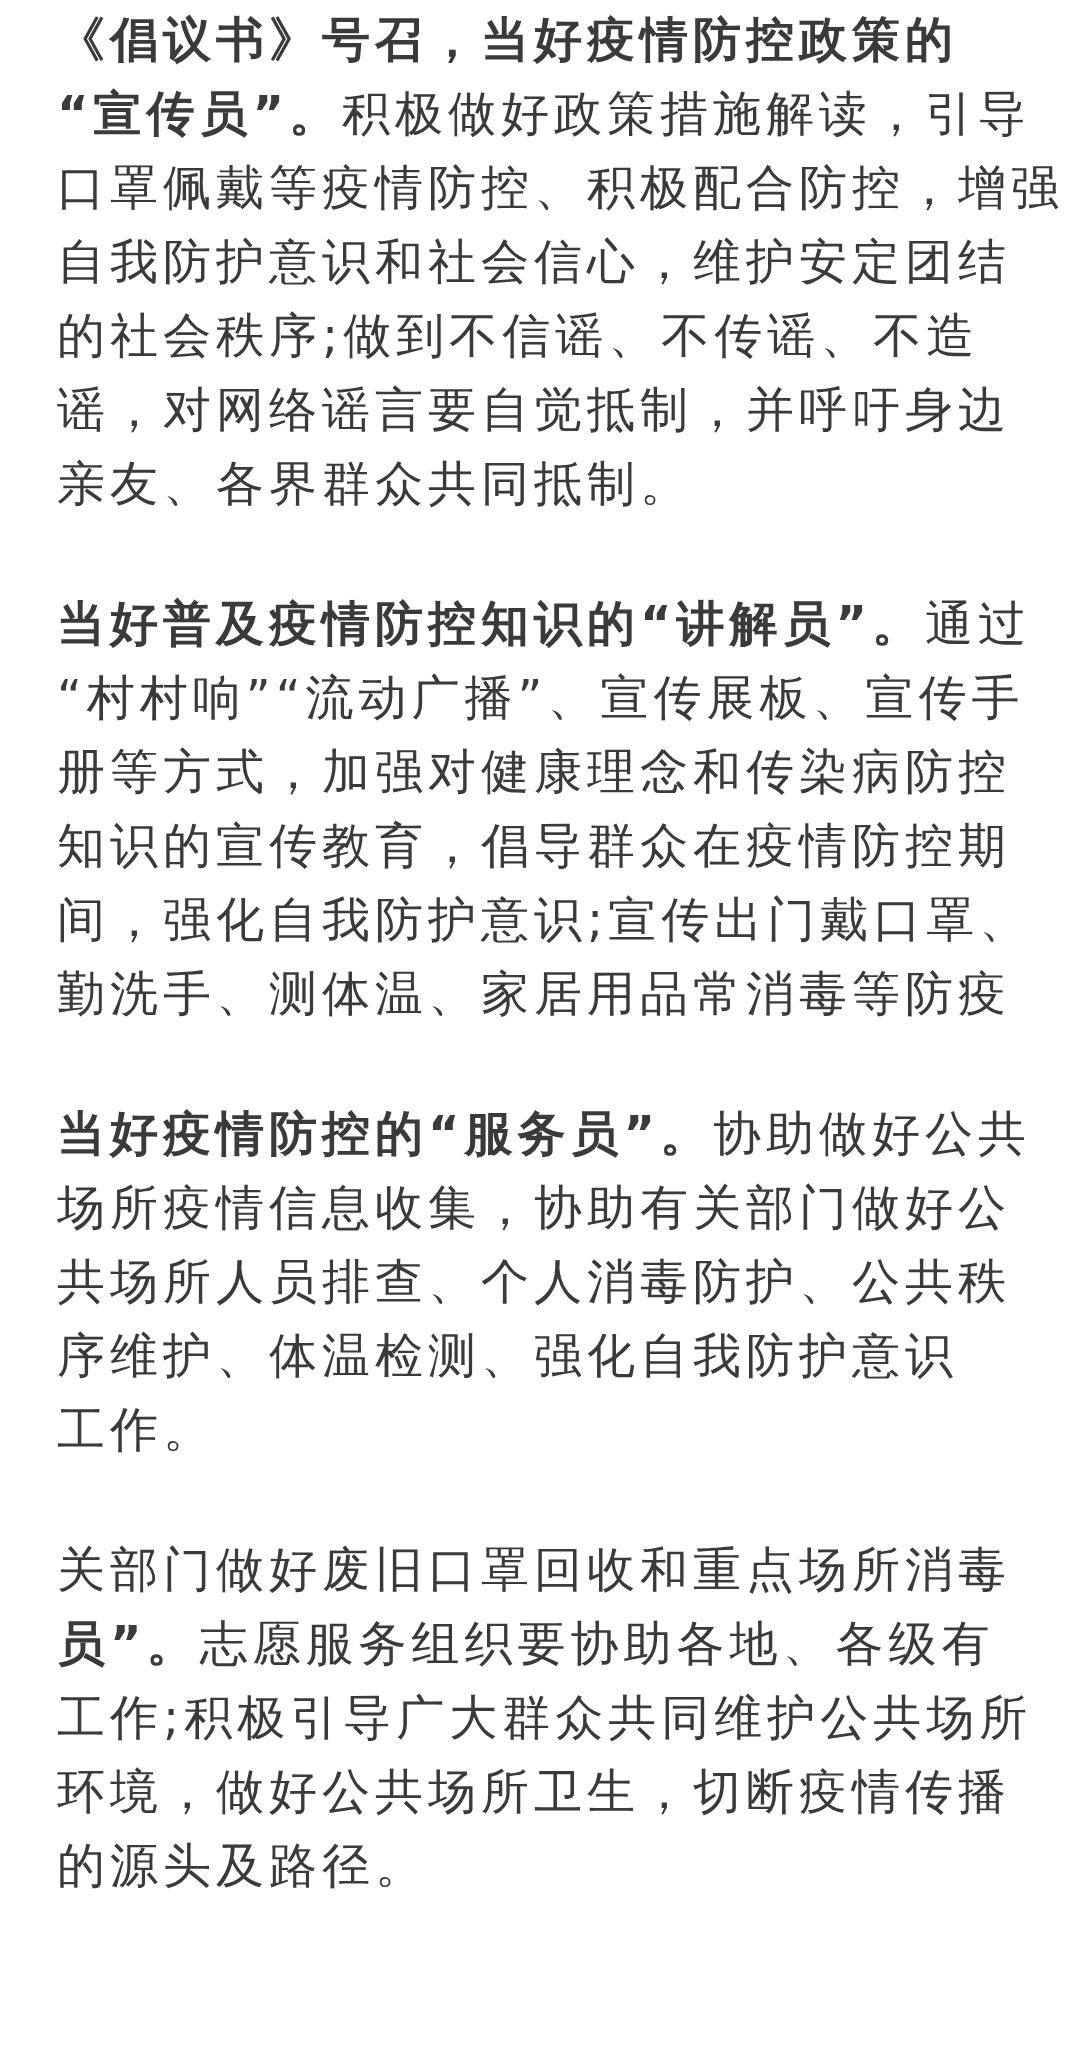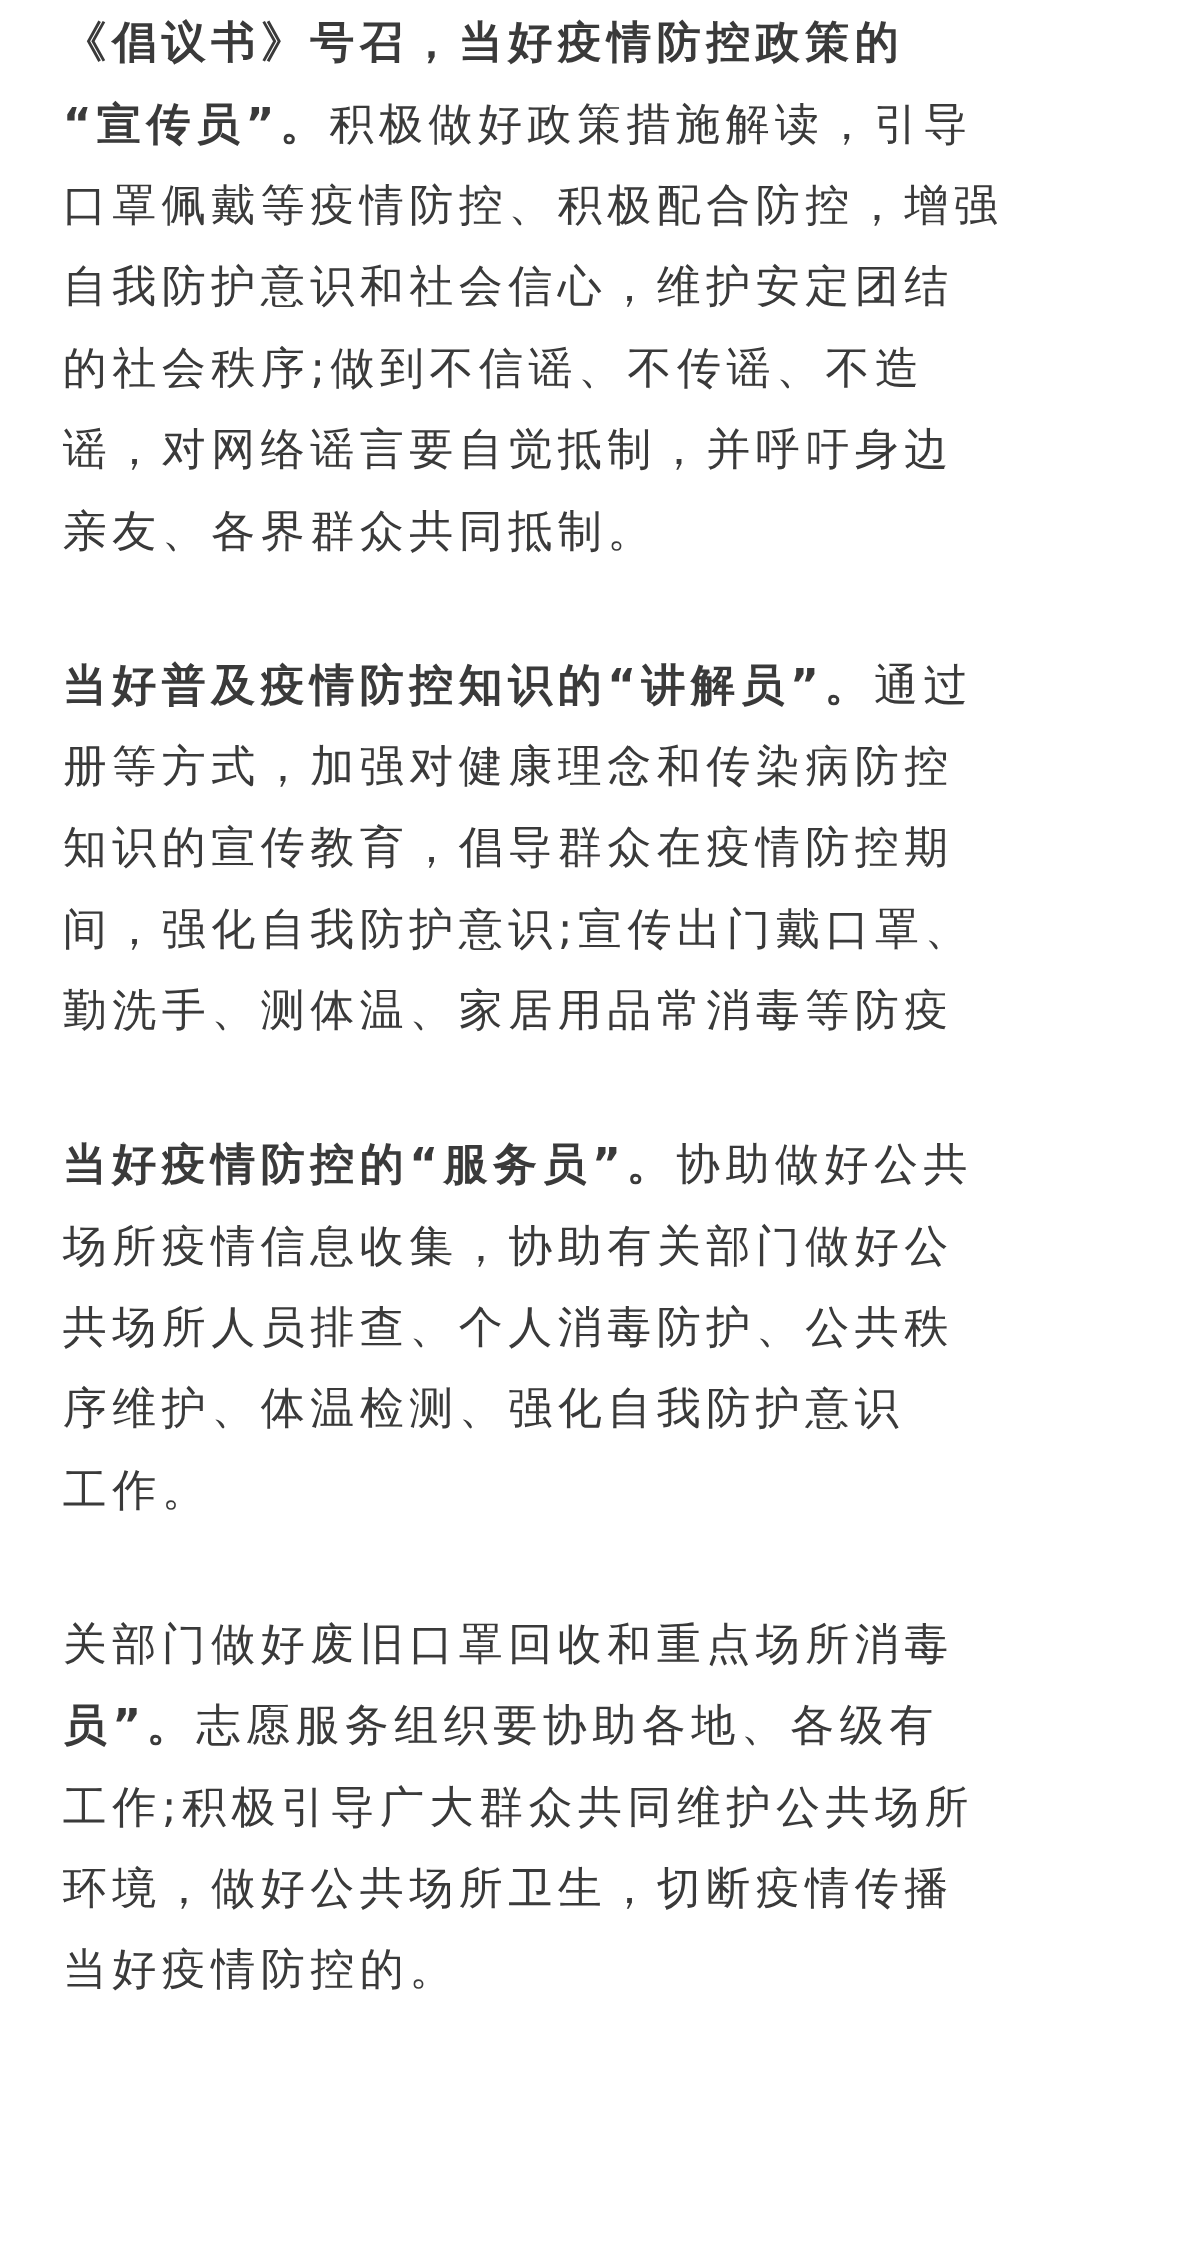--- a/index.html
+++ b/index.html
@@ -16,21 +16,21 @@
     width: 966px;
   }
   .para {
     margin: 0 0 66px 0;
   }
   .para:last-child { margin-bottom: 0; }
   .line {
     white-space: nowrap;
     height: 74px;
     line-height: 74px;
-    font-size: 40px;
+    font-size: 48px;
     letter-spacing: 5px;
   }
   .b { font-weight: bold; }
 </style>
 </head>
 <body>
 
 <div class="article">
 
   <div class="para">
@@ -38,35 +38,36 @@
     <div class="line"><span class="b">“宣传员”。</span><span>积极做好政策措施解读，引导</span></div>
     <div class="line"><span class="b"></span><span>口罩佩戴等疫情防控、积极配合防控，增强</span></div>
     <div class="line"><span class="b"></span><span>自我防护意识和社会信心，维护安定团结</span></div>
     <div class="line"><span class="b"></span><span>的社会秩序;做到不信谣、不传谣、不造</span></div>
     <div class="line"><span class="b"></span><span>谣，对网络谣言要自觉抵制，并呼吁身边</span></div>
     <div class="line"><span class="b"></span><span>亲友、各界群众共同抵制。</span></div>
   </div>
 
   <div class="para">
     <div class="line"><span class="b">当好普及疫情防控知识的“讲解员”。</span><span>通过</span></div>
+    <div class="line"><span class="b"></span><span>“村村响”“流动广播”、宣传展板、宣传手</span></div>
     <div class="line"><span class="b"></span><span>册等方式，加强对健康理念和传染病防控</span></div>
     <div class="line"><span class="b"></span><span>知识的宣传教育，倡导群众在疫情防控期</span></div>
     <div class="line"><span class="b"></span><span>间，强化自我防护意识;宣传出门戴口罩、</span></div>
     <div class="line"><span class="b"></span><span>勤洗手、测体温、家居用品常消毒等防疫</span></div>
   </div>
 
   <div class="para">
     <div class="line"><span class="b">当好疫情防控的“服务员”。</span><span>协助做好公共</span></div>
     <div class="line"><span class="b"></span><span>场所疫情信息收集，协助有关部门做好公</span></div>
     <div class="line"><span class="b"></span><span>共场所人员排查、个人消毒防护、公共秩</span></div>
     <div class="line"><span class="b"></span><span>序维护、体温检测、强化自我防护意识</span></div>
     <div class="line"><span class="b"></span><span>工作。</span></div>
   </div>
 
   <div class="para">
     <div class="line"><span class="b"></span><span>关部门做好废旧口罩回收和重点场所消毒</span></div>
     <div class="line"><span class="b">员”。</span><span>志愿服务组织要协助各地、各级有</span></div>
     <div class="line"><span class="b"></span><span>工作;积极引导广大群众共同维护公共场所</span></div>
     <div class="line"><span class="b"></span><span>环境，做好公共场所卫生，切断疫情传播</span></div>
-    <div class="line"><span class="b"></span><span>当好疫情防控的。</span></div>
+    <div class="line"><span class="b"></span><span>的源头及路径。</span></div>
   </div>
 
 </div>
 
 </body></html>

